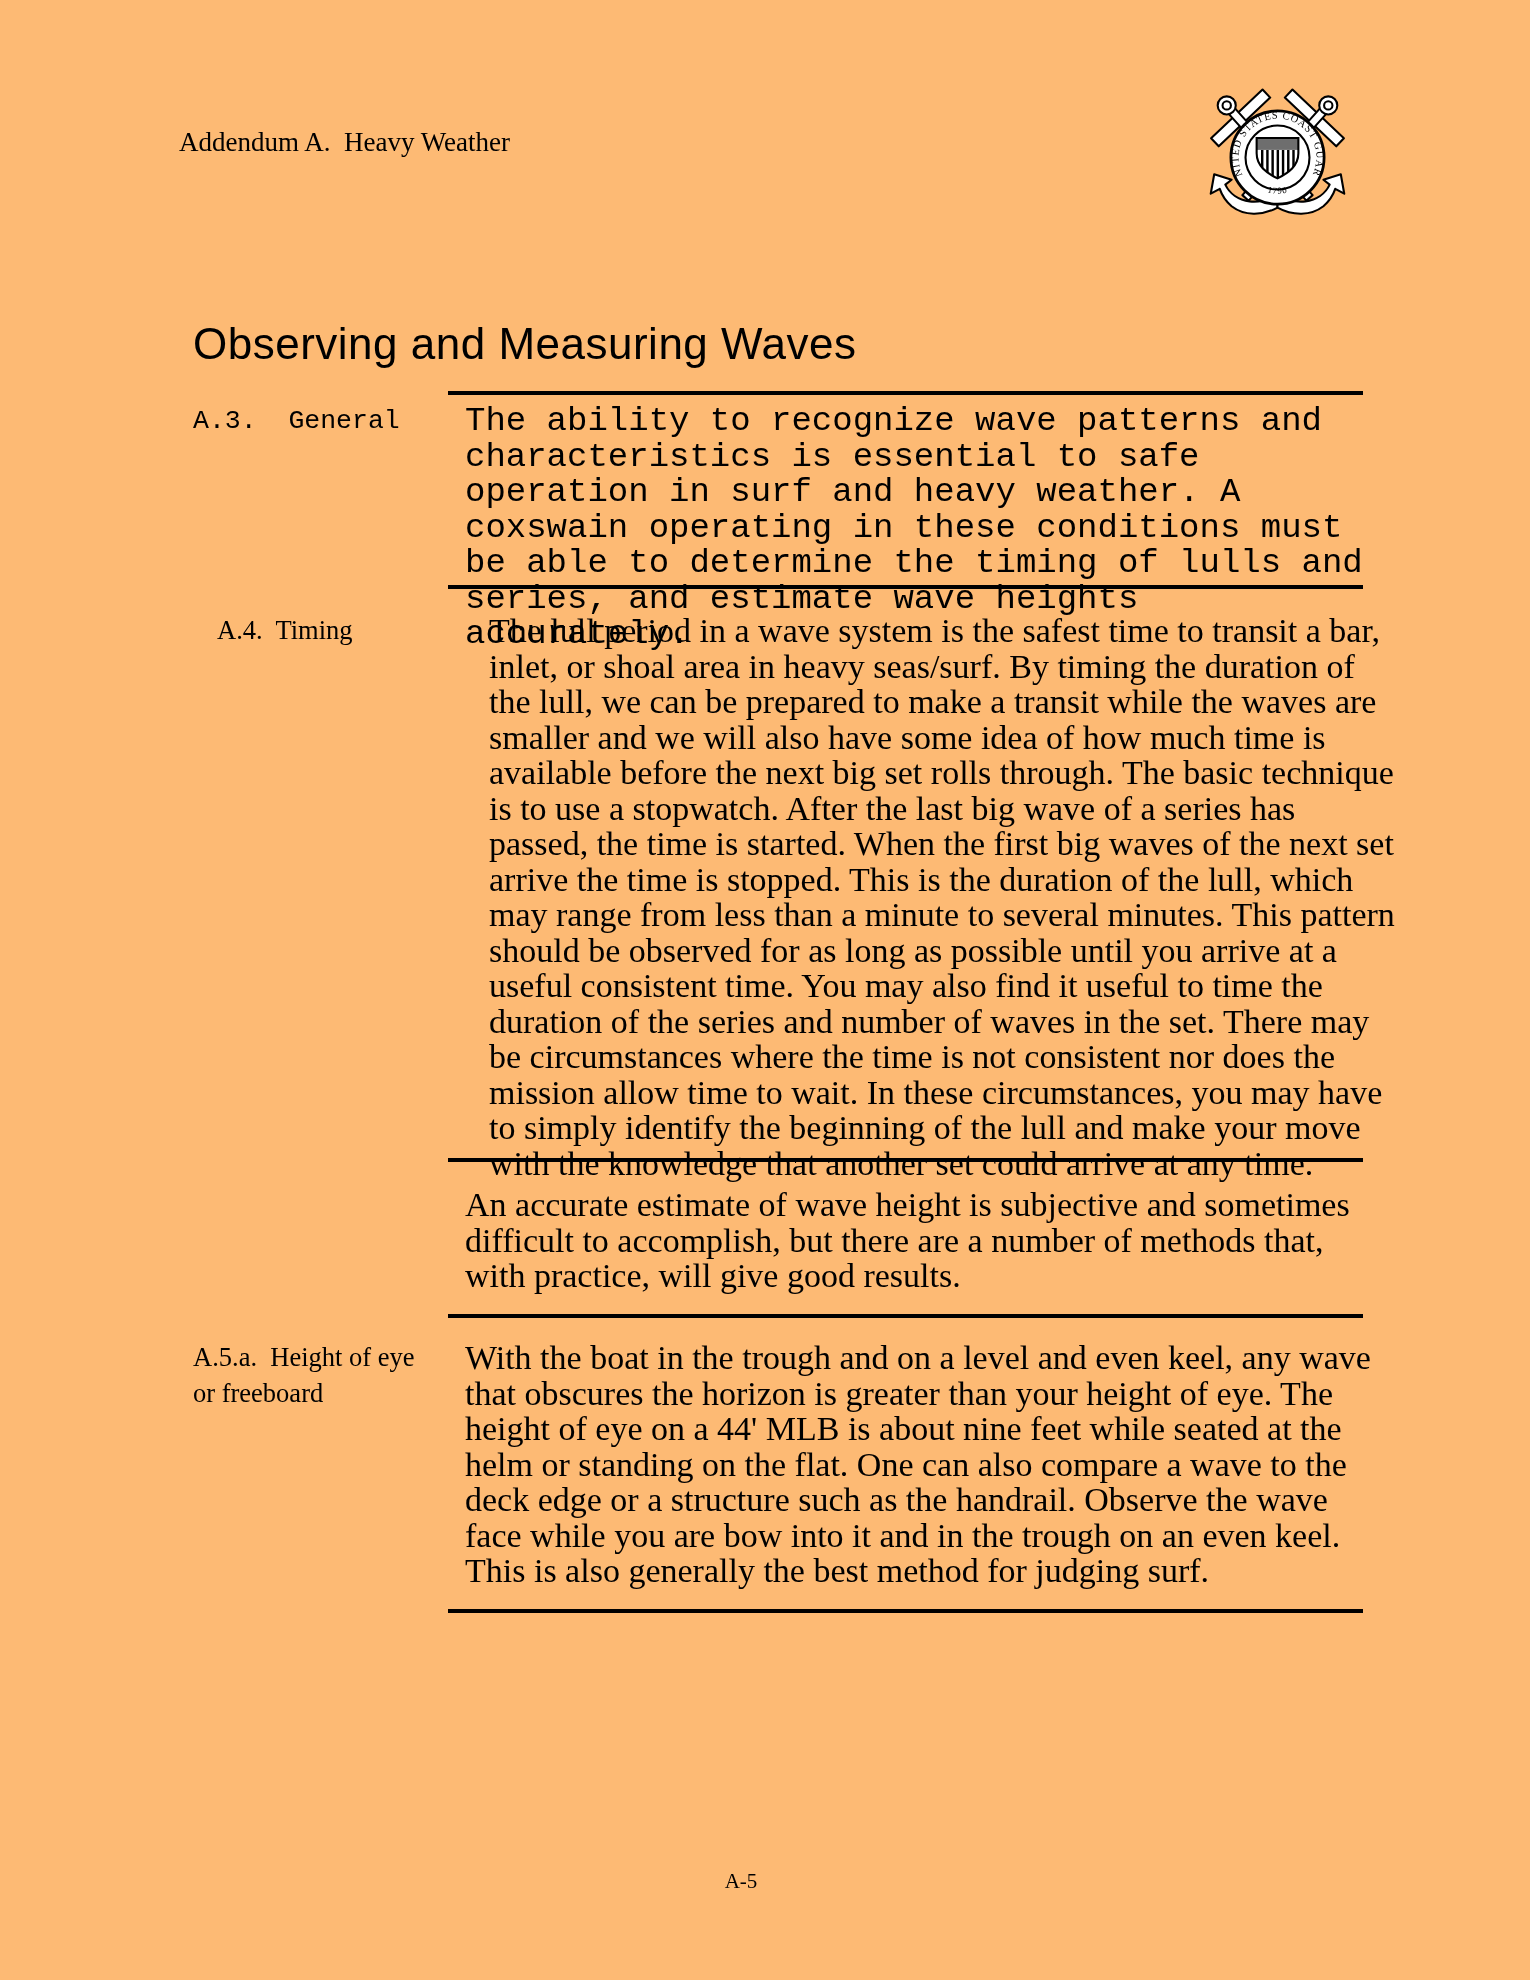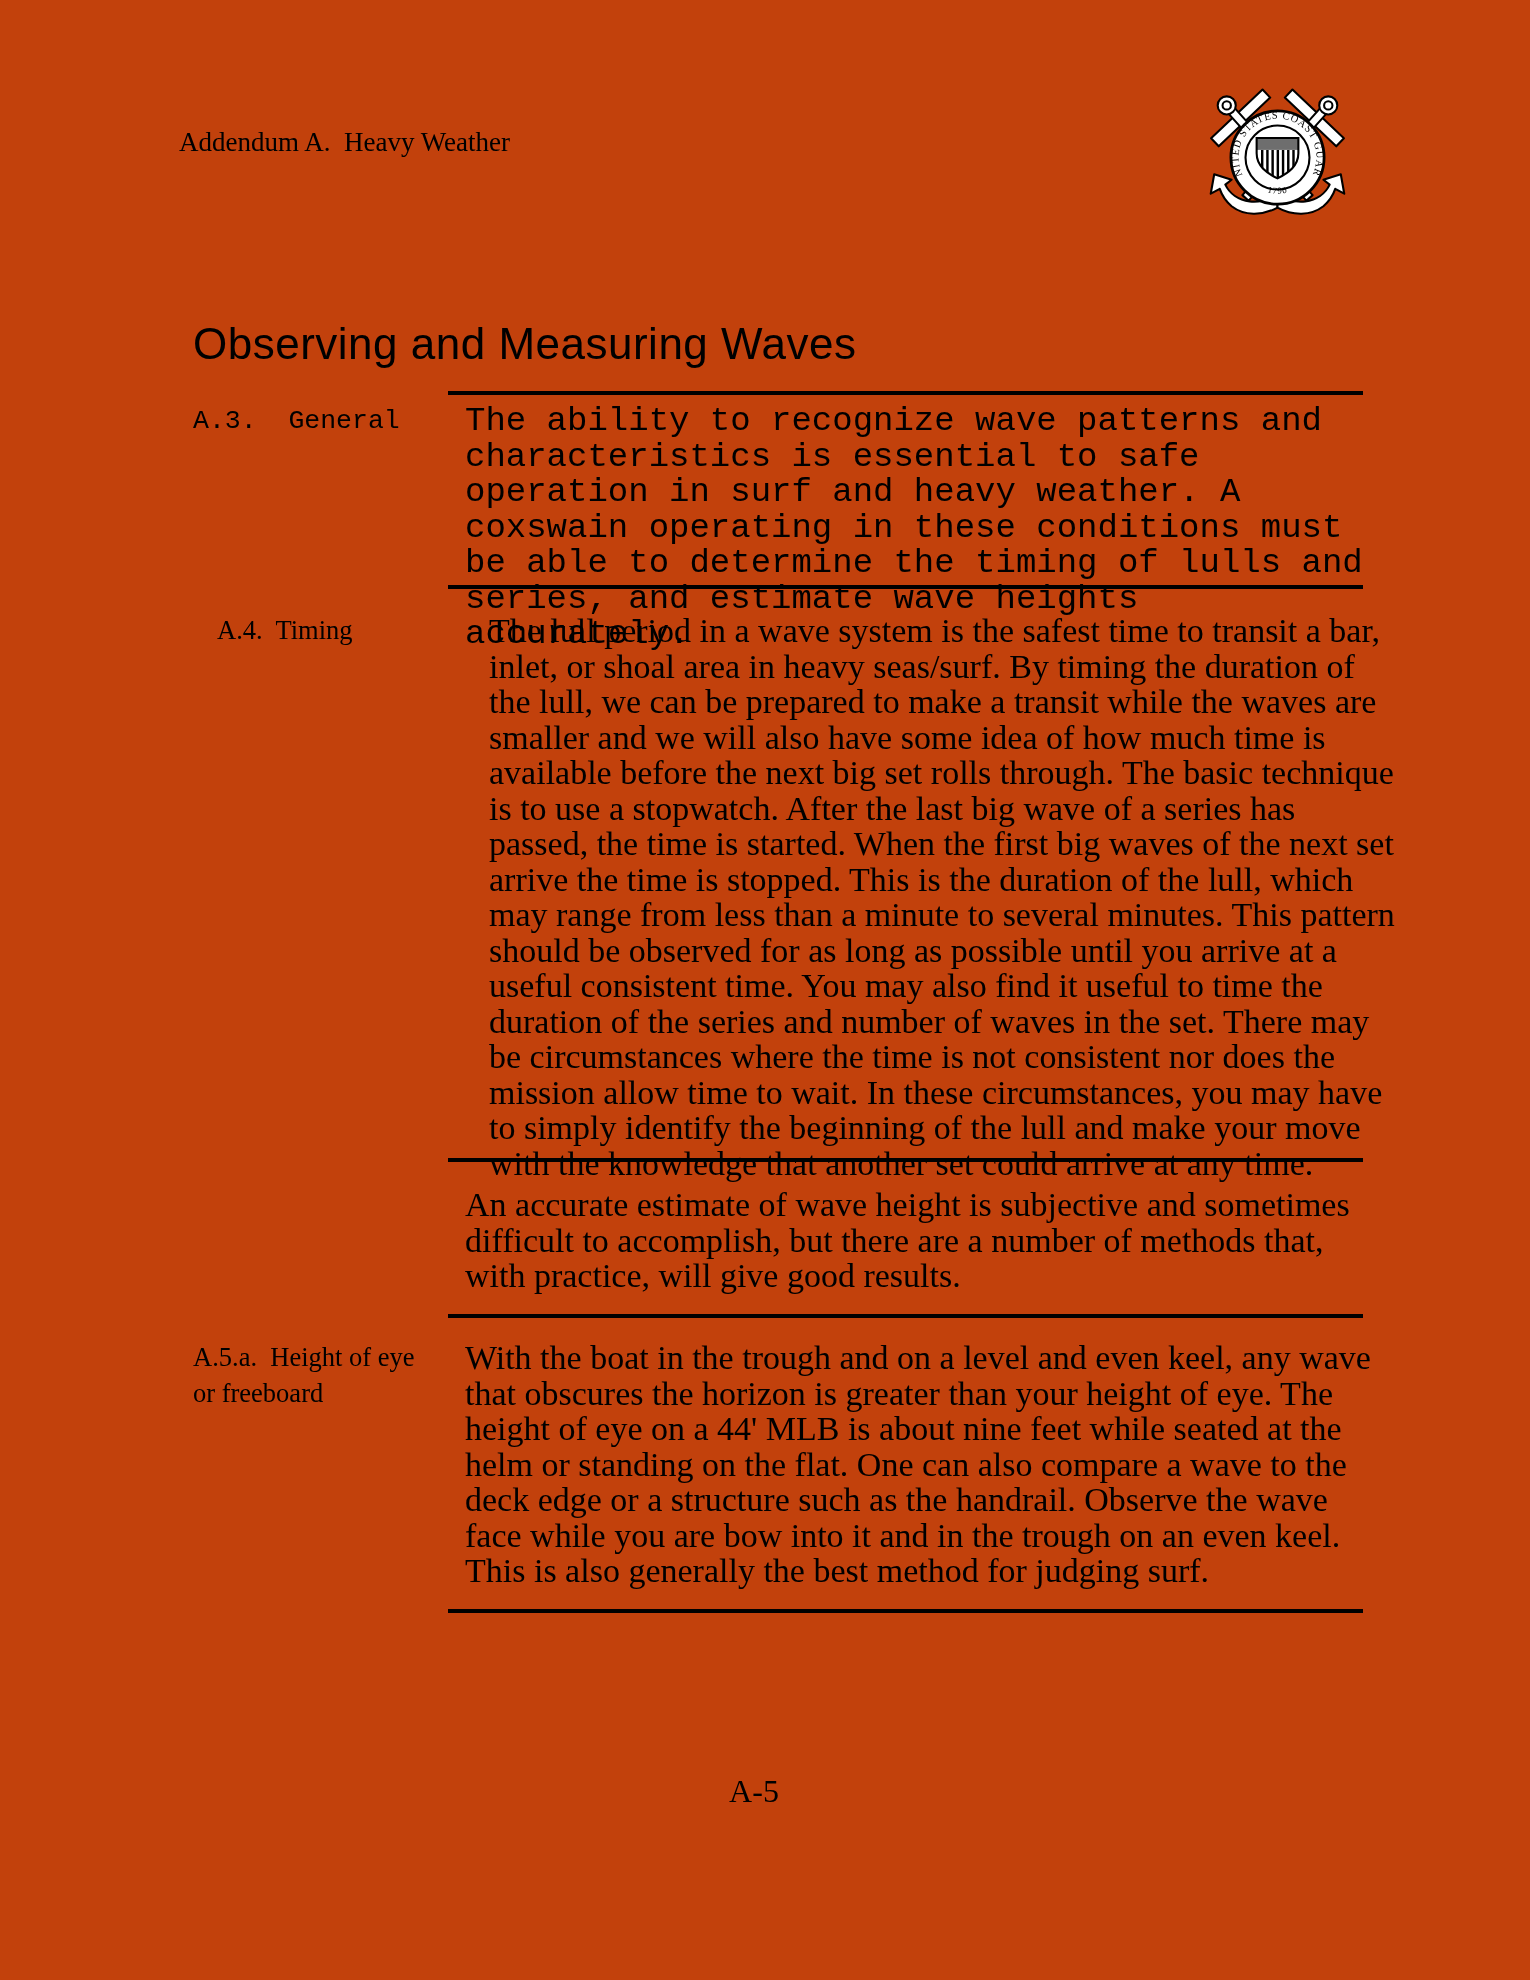--- a/index.html
+++ b/index.html
@@ -1,20 +1,20 @@
 <!DOCTYPE html>
 <html><head>
 <meta charset="utf-8">
 <style>
   html, body { margin: 0; padding: 0; background: #ffffff; }
   .page {
     position: relative;
     width: 1530px;
     height: 1980px;
-    background: #c2410c;
+    background: #fdba74;
     overflow: hidden;
     font-family: "Liberation Serif", "DejaVu Serif", serif;
     color: #000000;
   }
   .header-text {
     position: absolute;
     left: 179px;
     top: 127px;
     font-size: 27px;
     white-space: pre-wrap;
@@ -64,25 +64,24 @@
     line-height: 35.5px;
     text-align: left;
   }
   .top-a3  { top: 404px; font-family: Liberation Mono, monospace; }
   .top-a4  { top: 613px; margin-left: 24px; }
   .top-a5  { top: 1187px; }
   .top-a5a { top: 1340px; }
   .page-number {
     position: absolute;
     left: 0;
-    top: 1773px;
+    top: 1869px;
     width: 1482px;
     text-align: center;
-    font-size: 32px;
-    padding-left: 13px;
+    font-size: 21px;
   }
 </style>
 </head>
 <body>
 
 <div class="page">
 
   <div class="header-text">Addendum A.  Heavy Weather</div>
 
   <svg class="seal" viewBox="0 0 208 197" xmlns="http://www.w3.org/2000/svg" aria-hidden="true">

